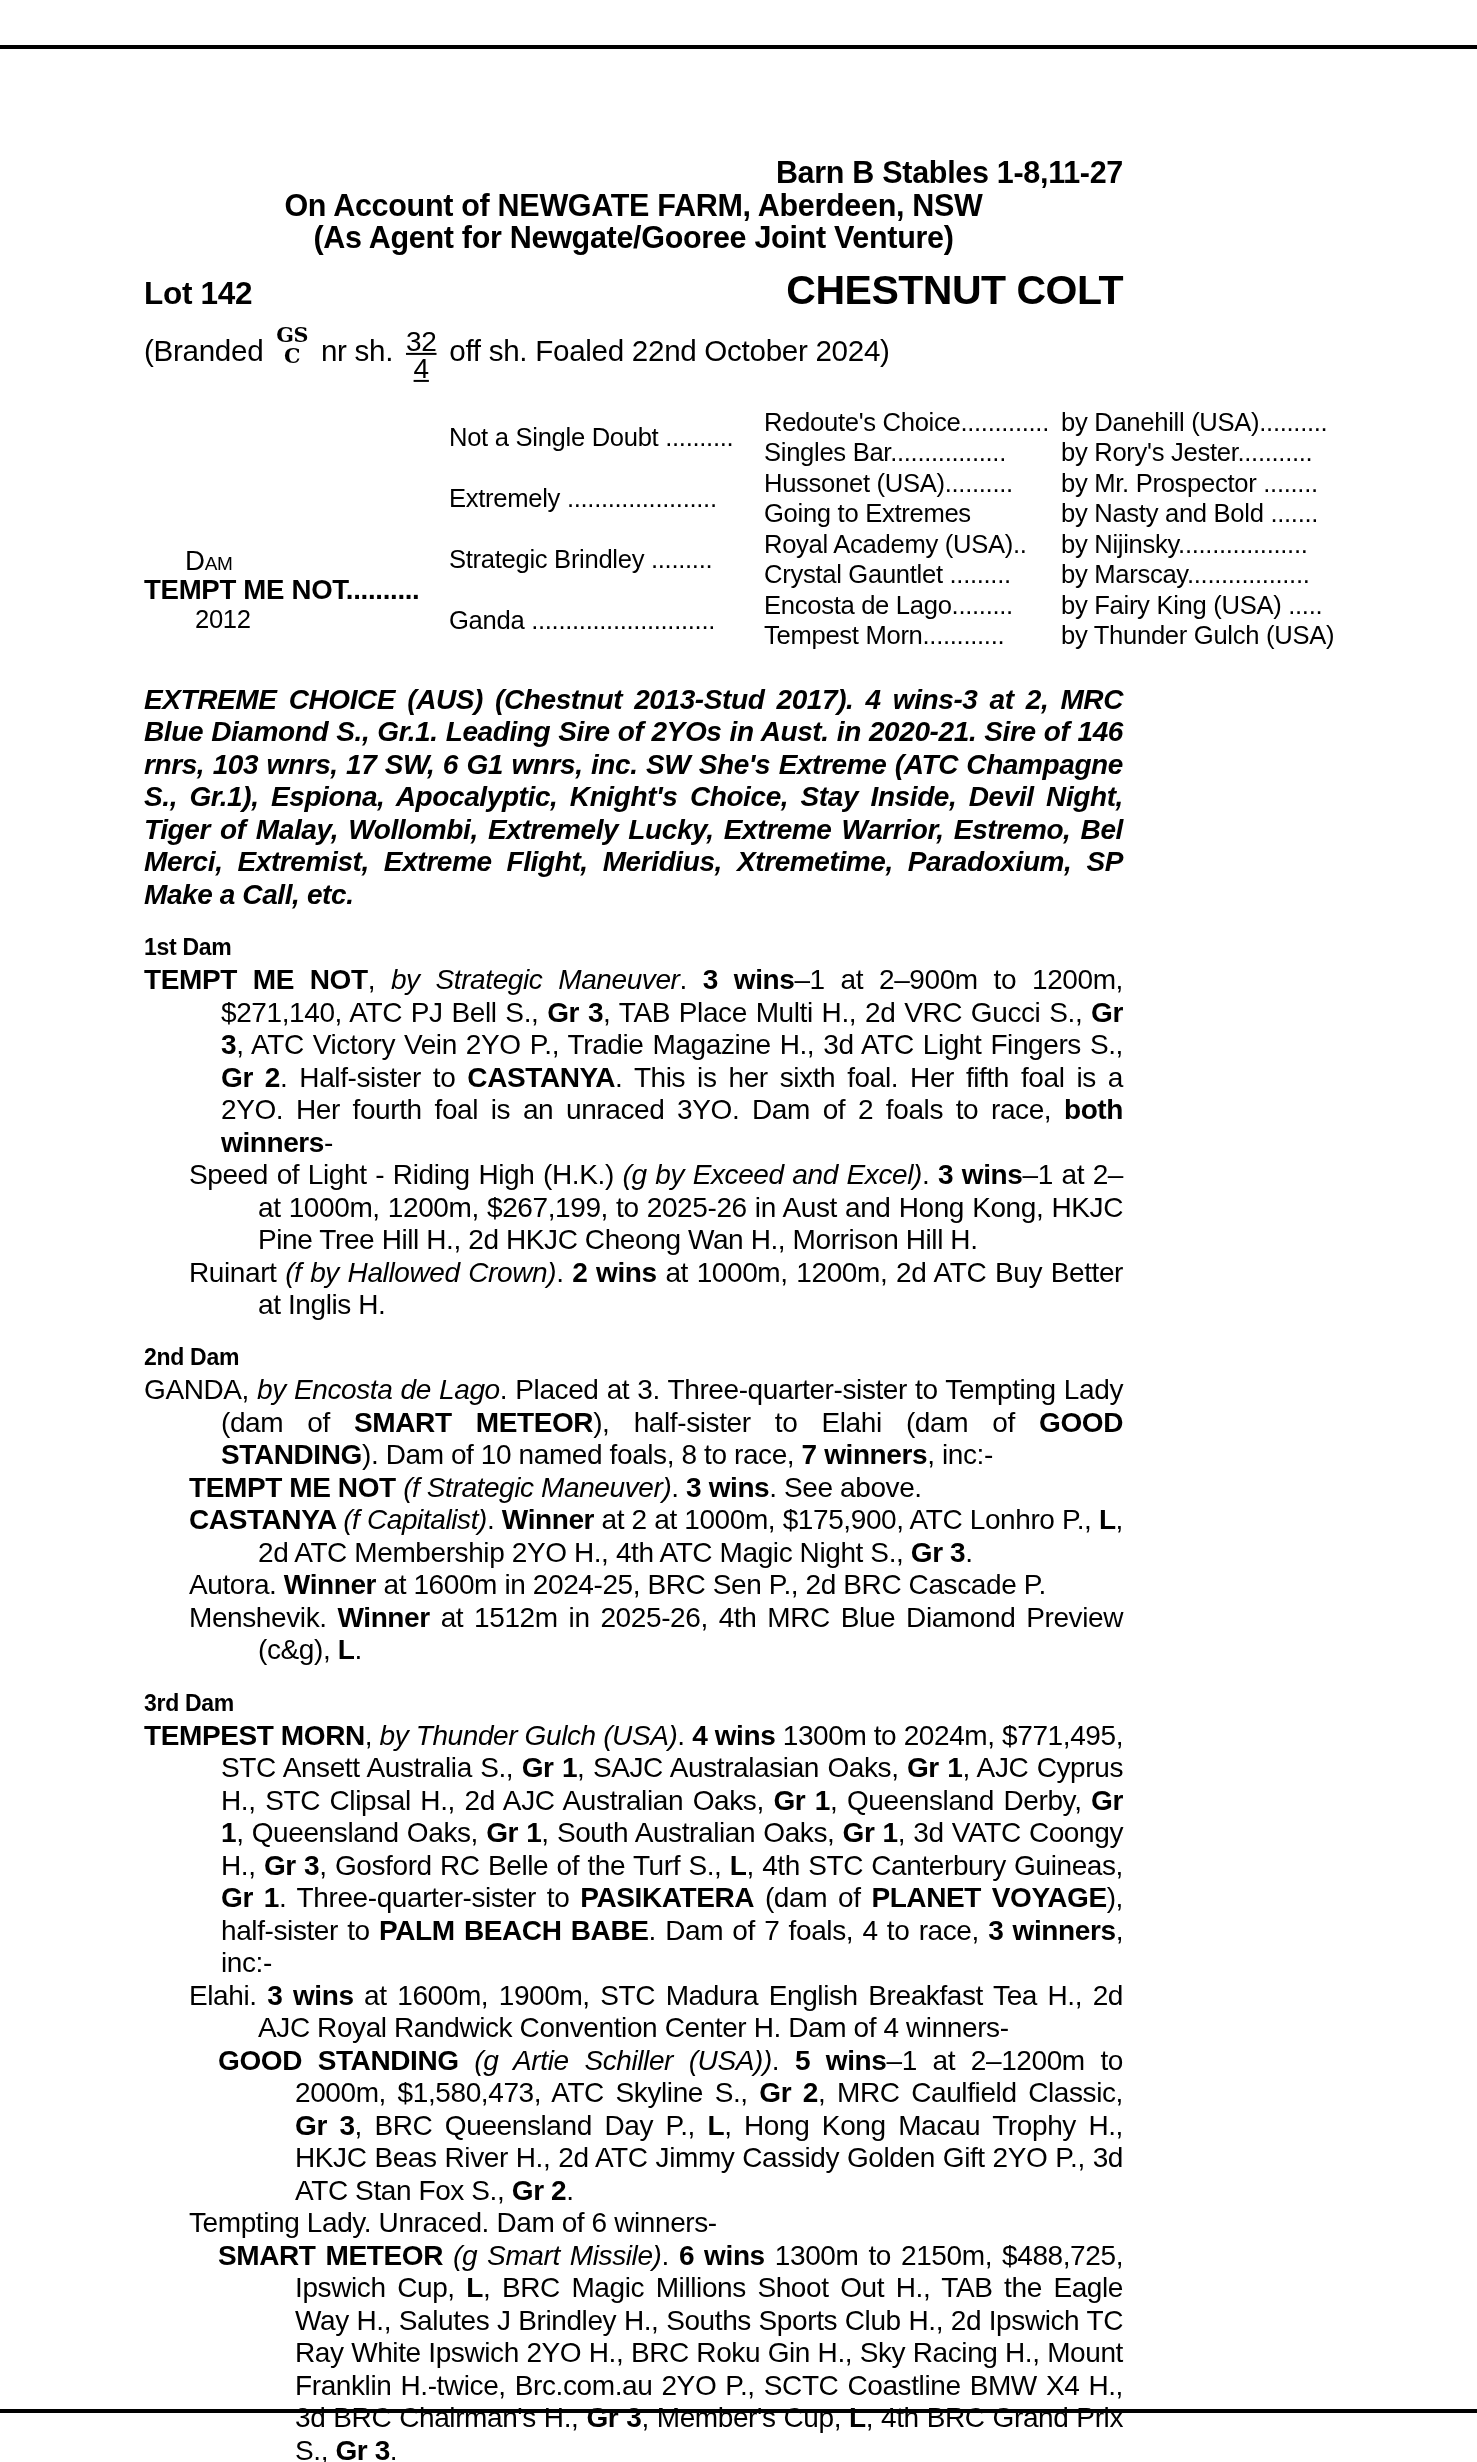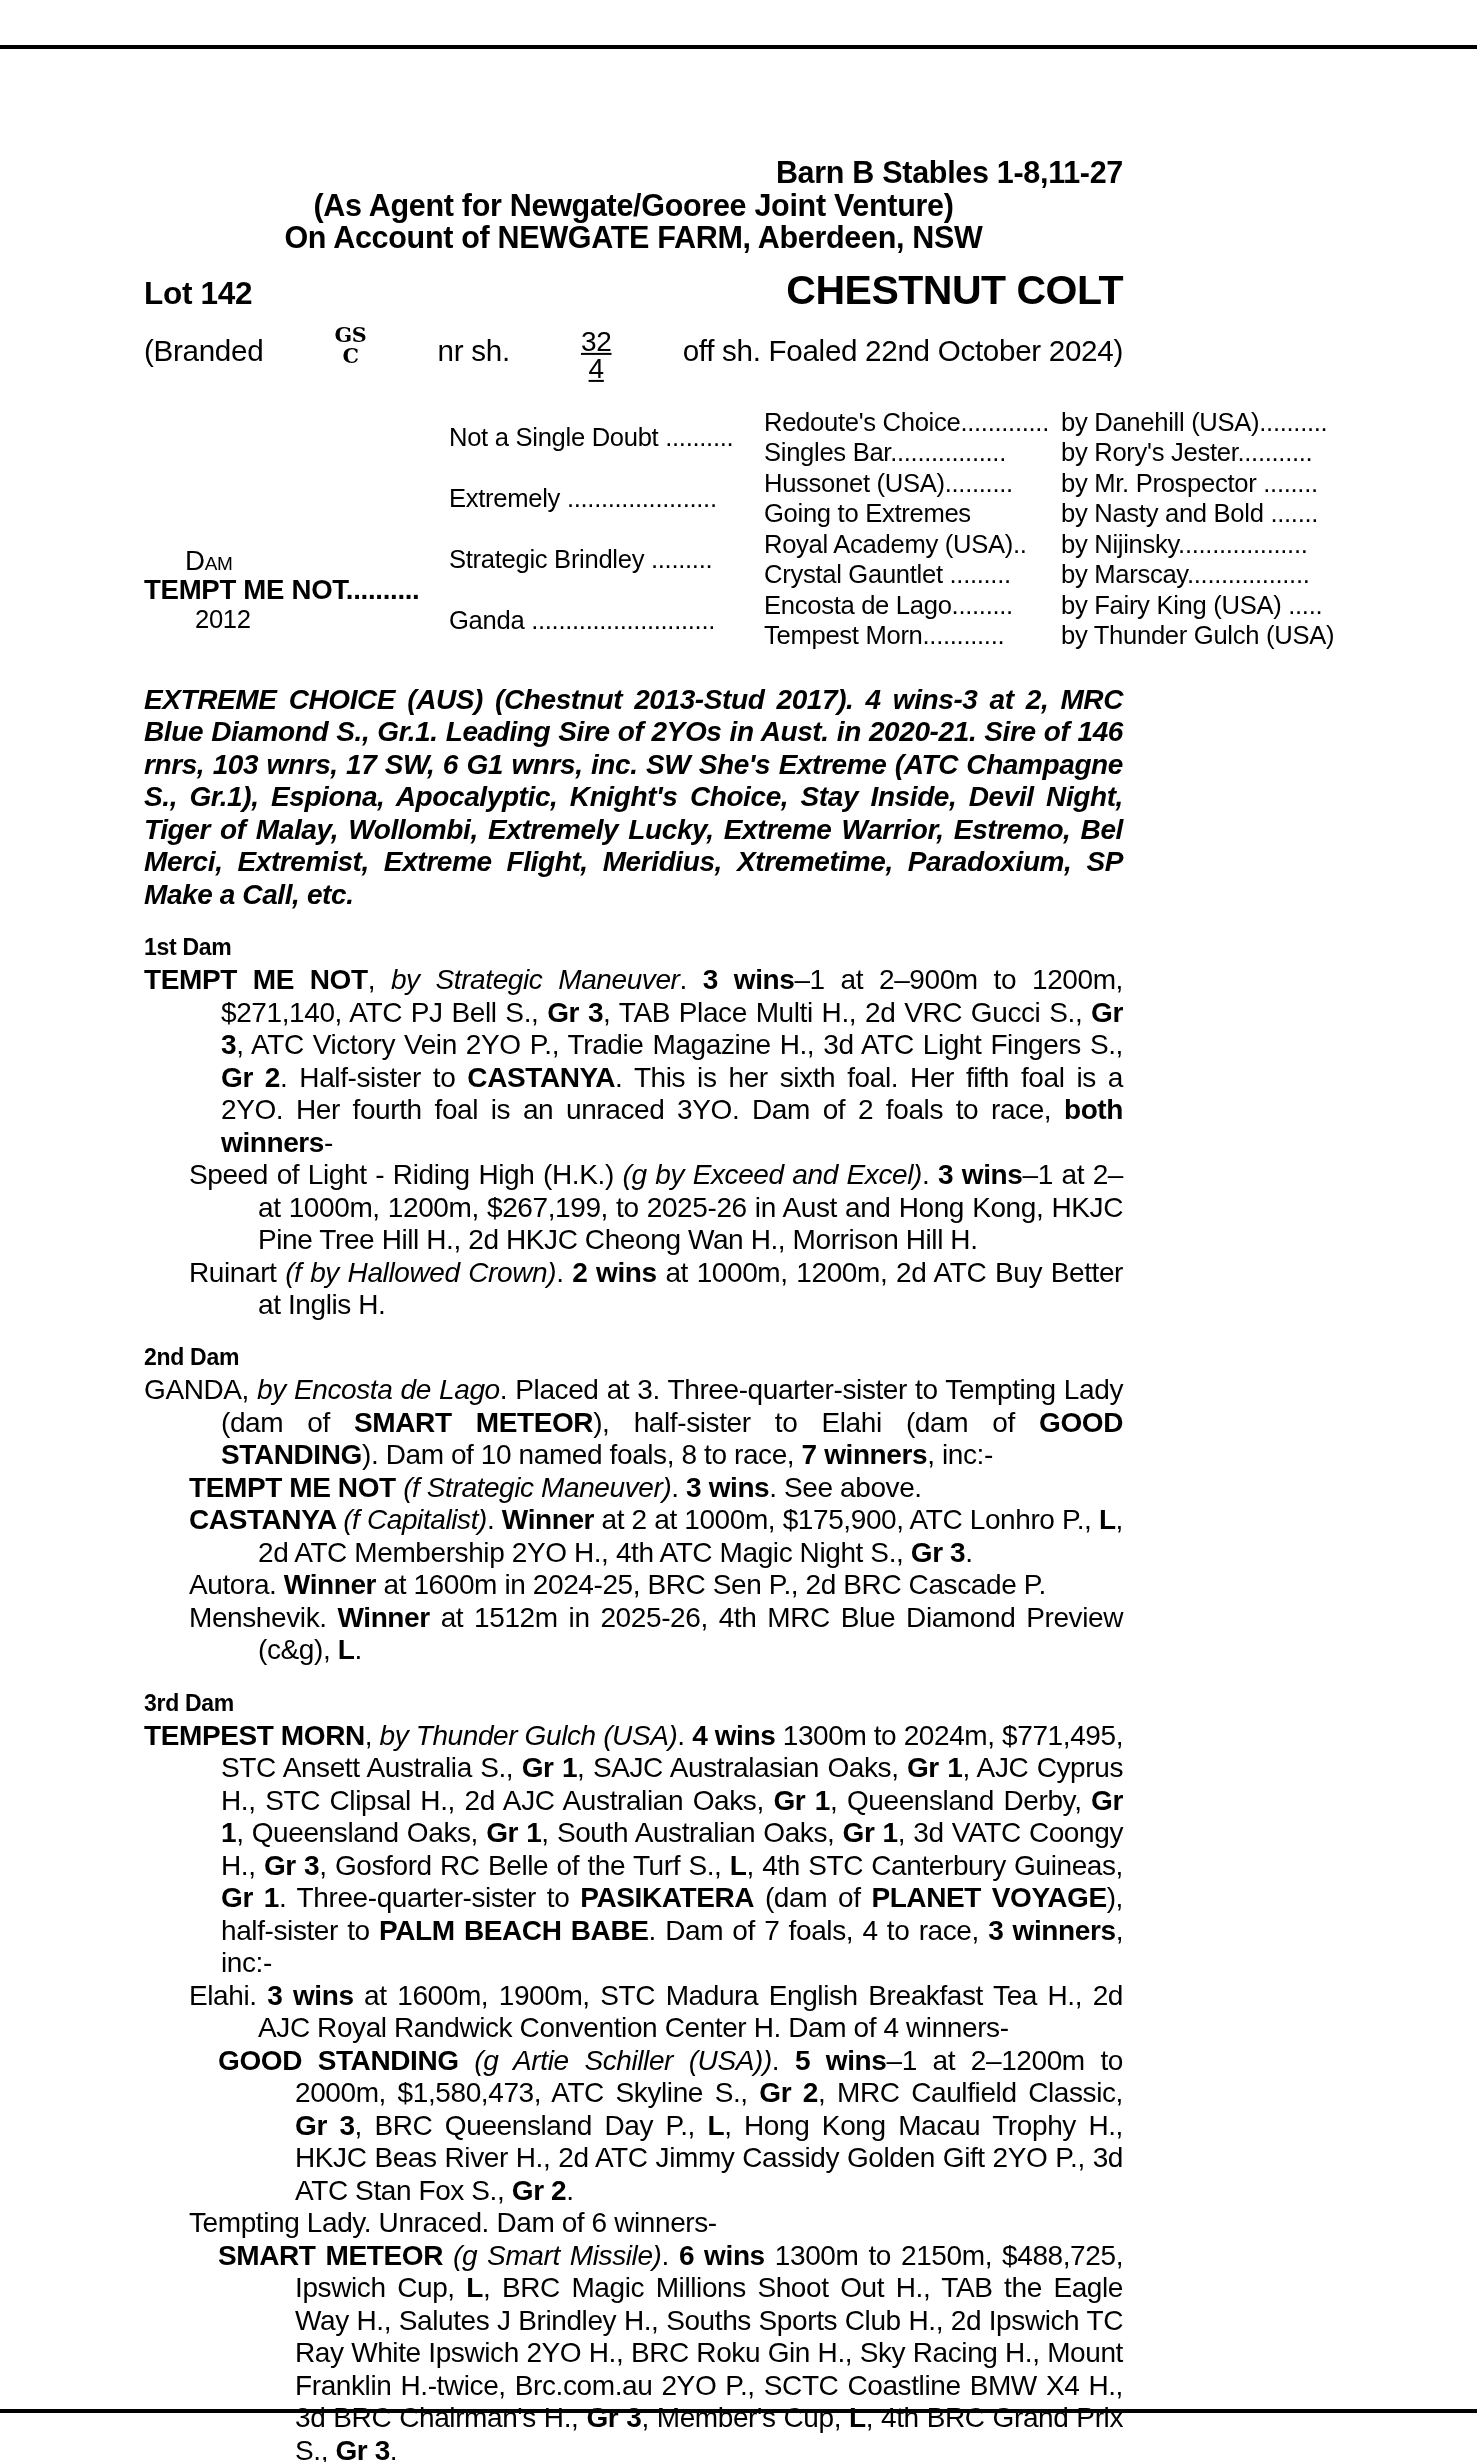--- a/index.html
+++ b/index.html
@@ -26,21 +26,21 @@
   .hdr-line { font-size:30.5px; line-height:32.5px; font-weight:bold; letter-spacing:-0.3px; }
   .right { text-align:right; }
   .center { text-align:center; }
 
   .lot-row { position:relative; margin-top:13.8px; height:47px; }
   .lot { position:absolute; left:0; top:7.9px; font-size:31.5px; font-weight:bold; letter-spacing:-0.3px; }
   .title { display:block; text-align:right; font-size:41px; line-height:47px; font-weight:bold; letter-spacing:-0.5px; }
 
   .brand-row {
     margin-top:2px; height:69px;
-    display:flex; justify-content:space-between; align-items:center; gap:12.8px;
+    display:flex; justify-content:flex-start; align-items:center; gap:12.8px;
     font-size:29.6px; letter-spacing:-0.3px;
   }
   .stack { display:inline-flex; flex-direction:column; align-items:center; }
   .brandmark { font-family:"DejaVu Serif", serif; font-weight:bold; font-size:20.7px; line-height:20.7px; transform:translateY(-4.9px); }
   .numstack { font-size:28px; line-height:26.6px; transform:translateY(4.9px);text-decoration:underline; }
 
   
   .pedigree {
     margin-top:21.7px;
     display:grid;
@@ -72,22 +72,22 @@
 </head>
 <body>
 
 <div class="page">
   <div class="rule rule-top"></div>
   <div class="rule rule-bottom"></div>
 
   <div class="content">
 
     <div class="hdr-line right">Barn B Stables 1-8,11-27</div>
+    <div class="hdr-line center">On Account of NEWGATE FARM, Aberdeen, NSW</div>
     <div class="hdr-line center">(As Agent for Newgate/Gooree Joint Venture)</div>
-    <div class="hdr-line center">On Account of NEWGATE FARM, Aberdeen, NSW</div>
 
     <div class="lot-row">
       <span class="lot">Lot 142</span>
       <span class="title">CHESTNUT COLT</span>
     </div>
 
     <div class="brand-row">
       <span>(Branded</span>
       <span class="stack brandmark">
         <span>GS</span>

